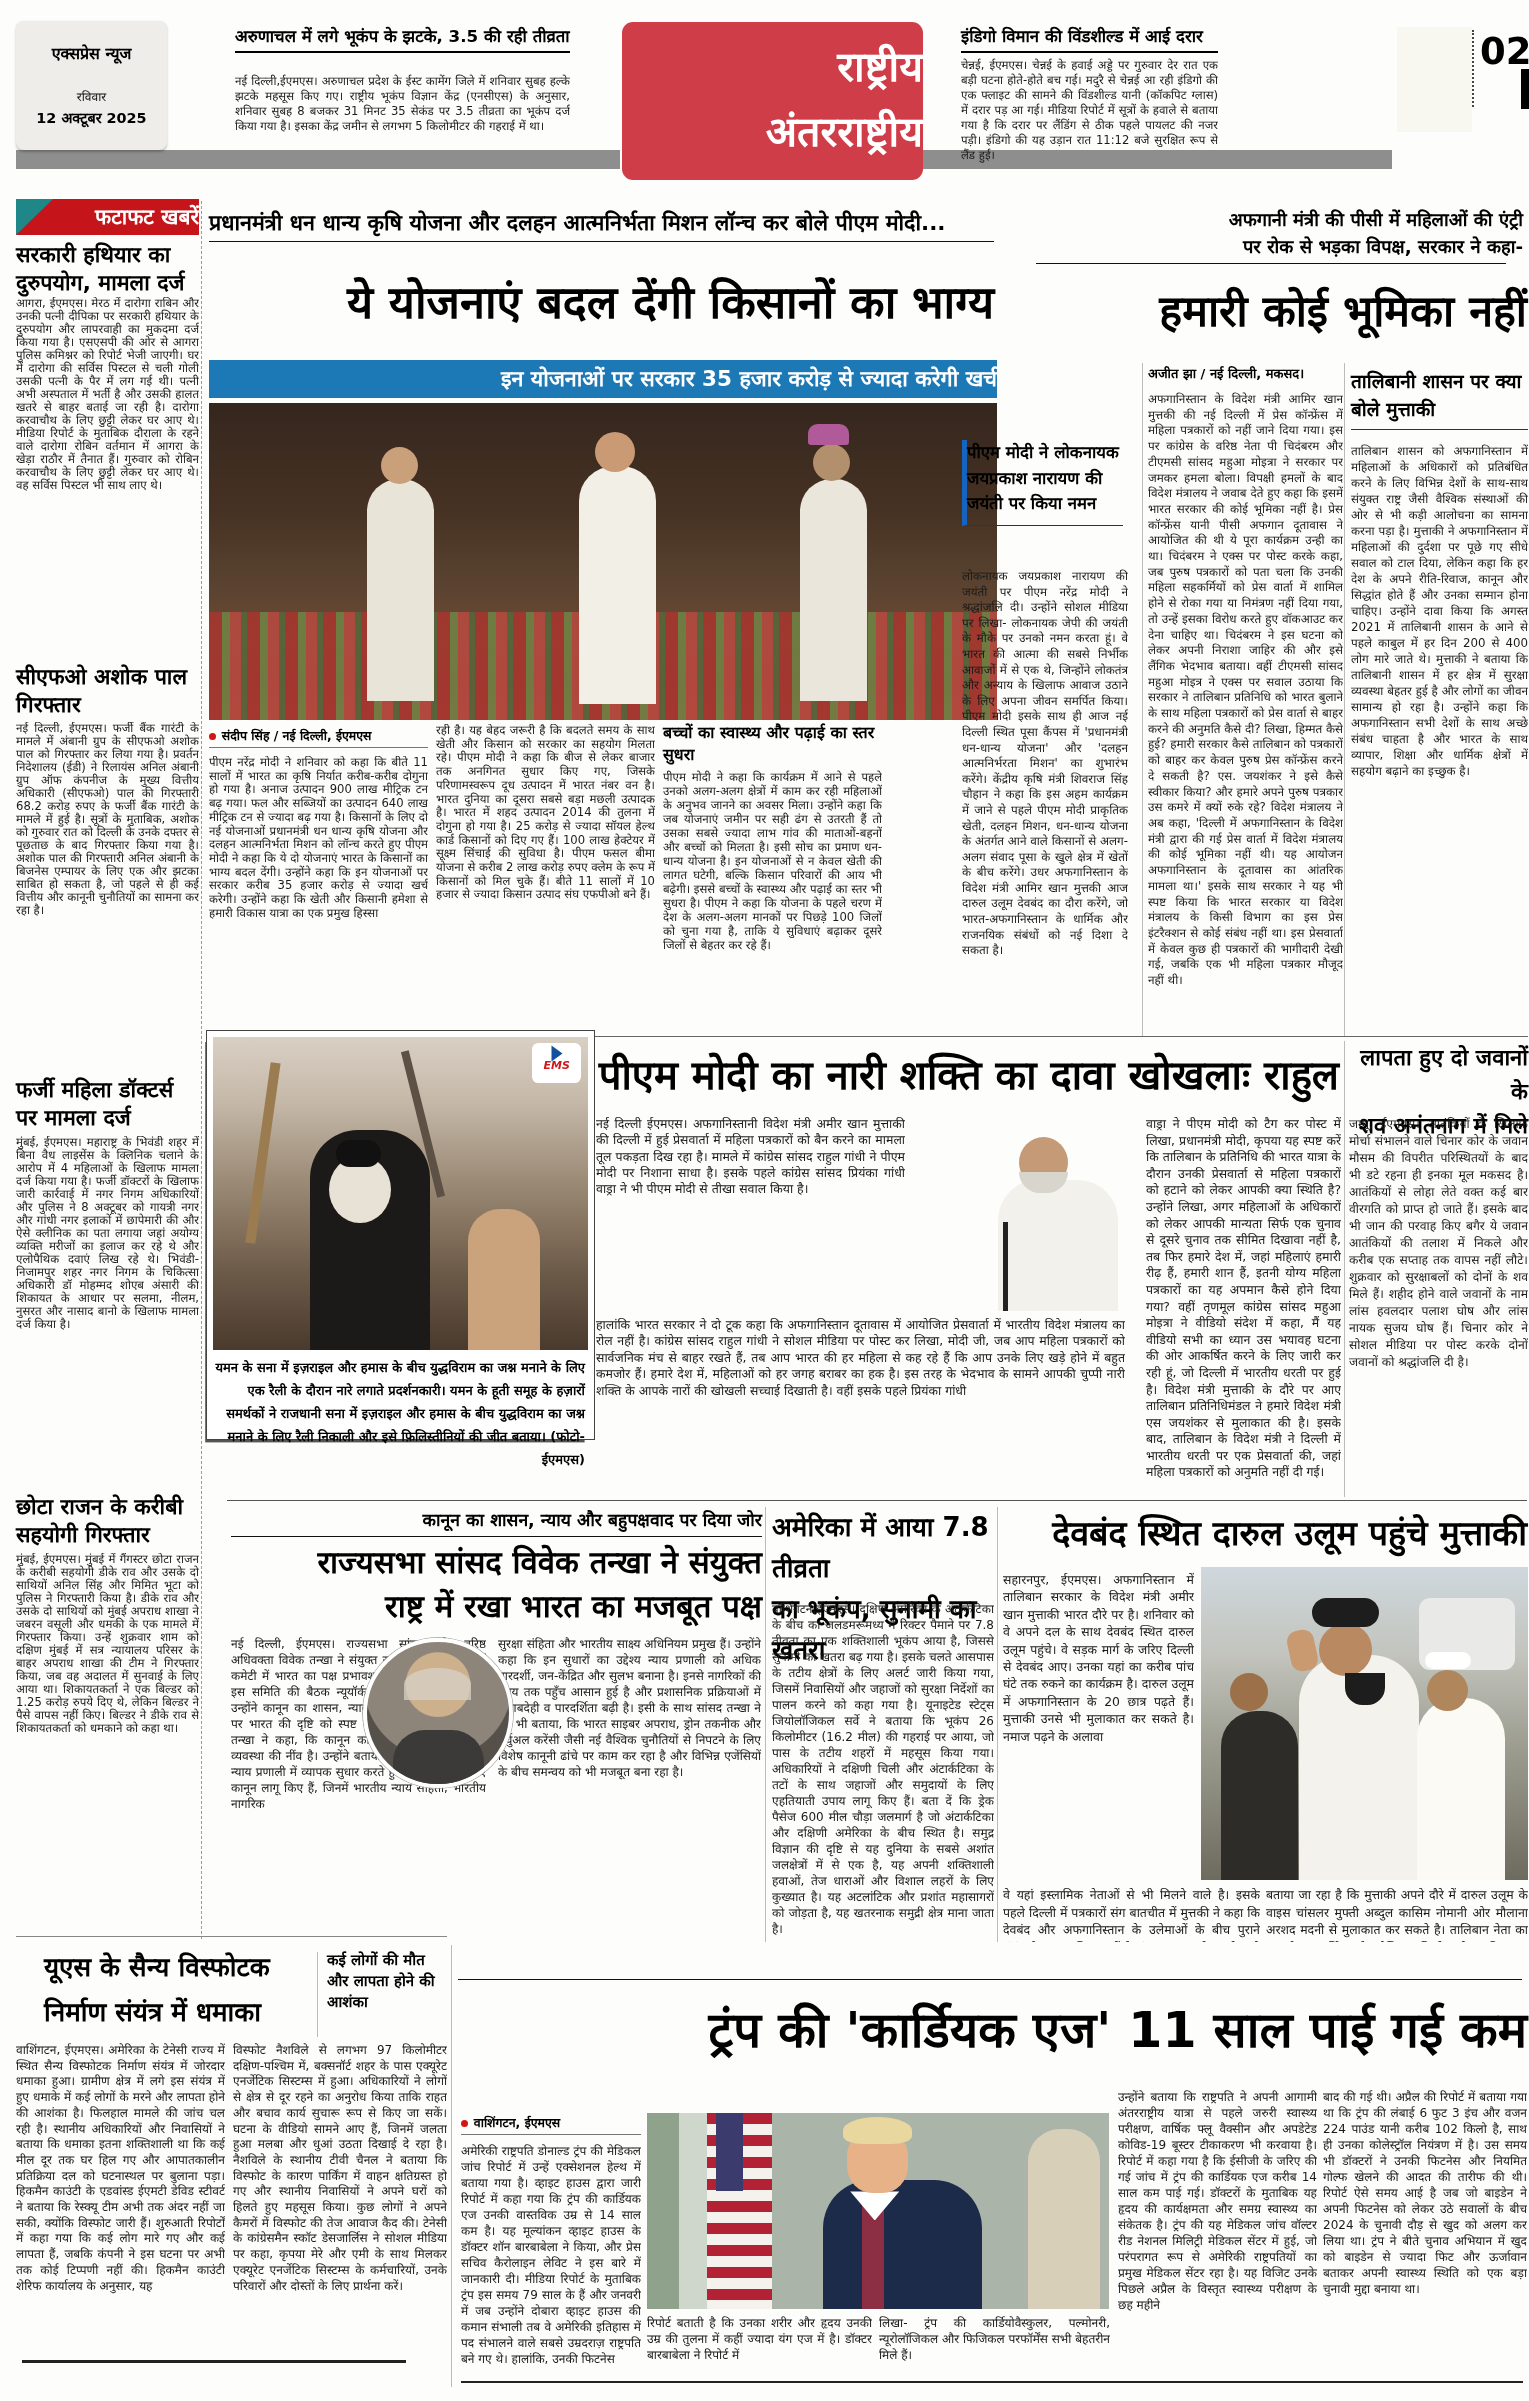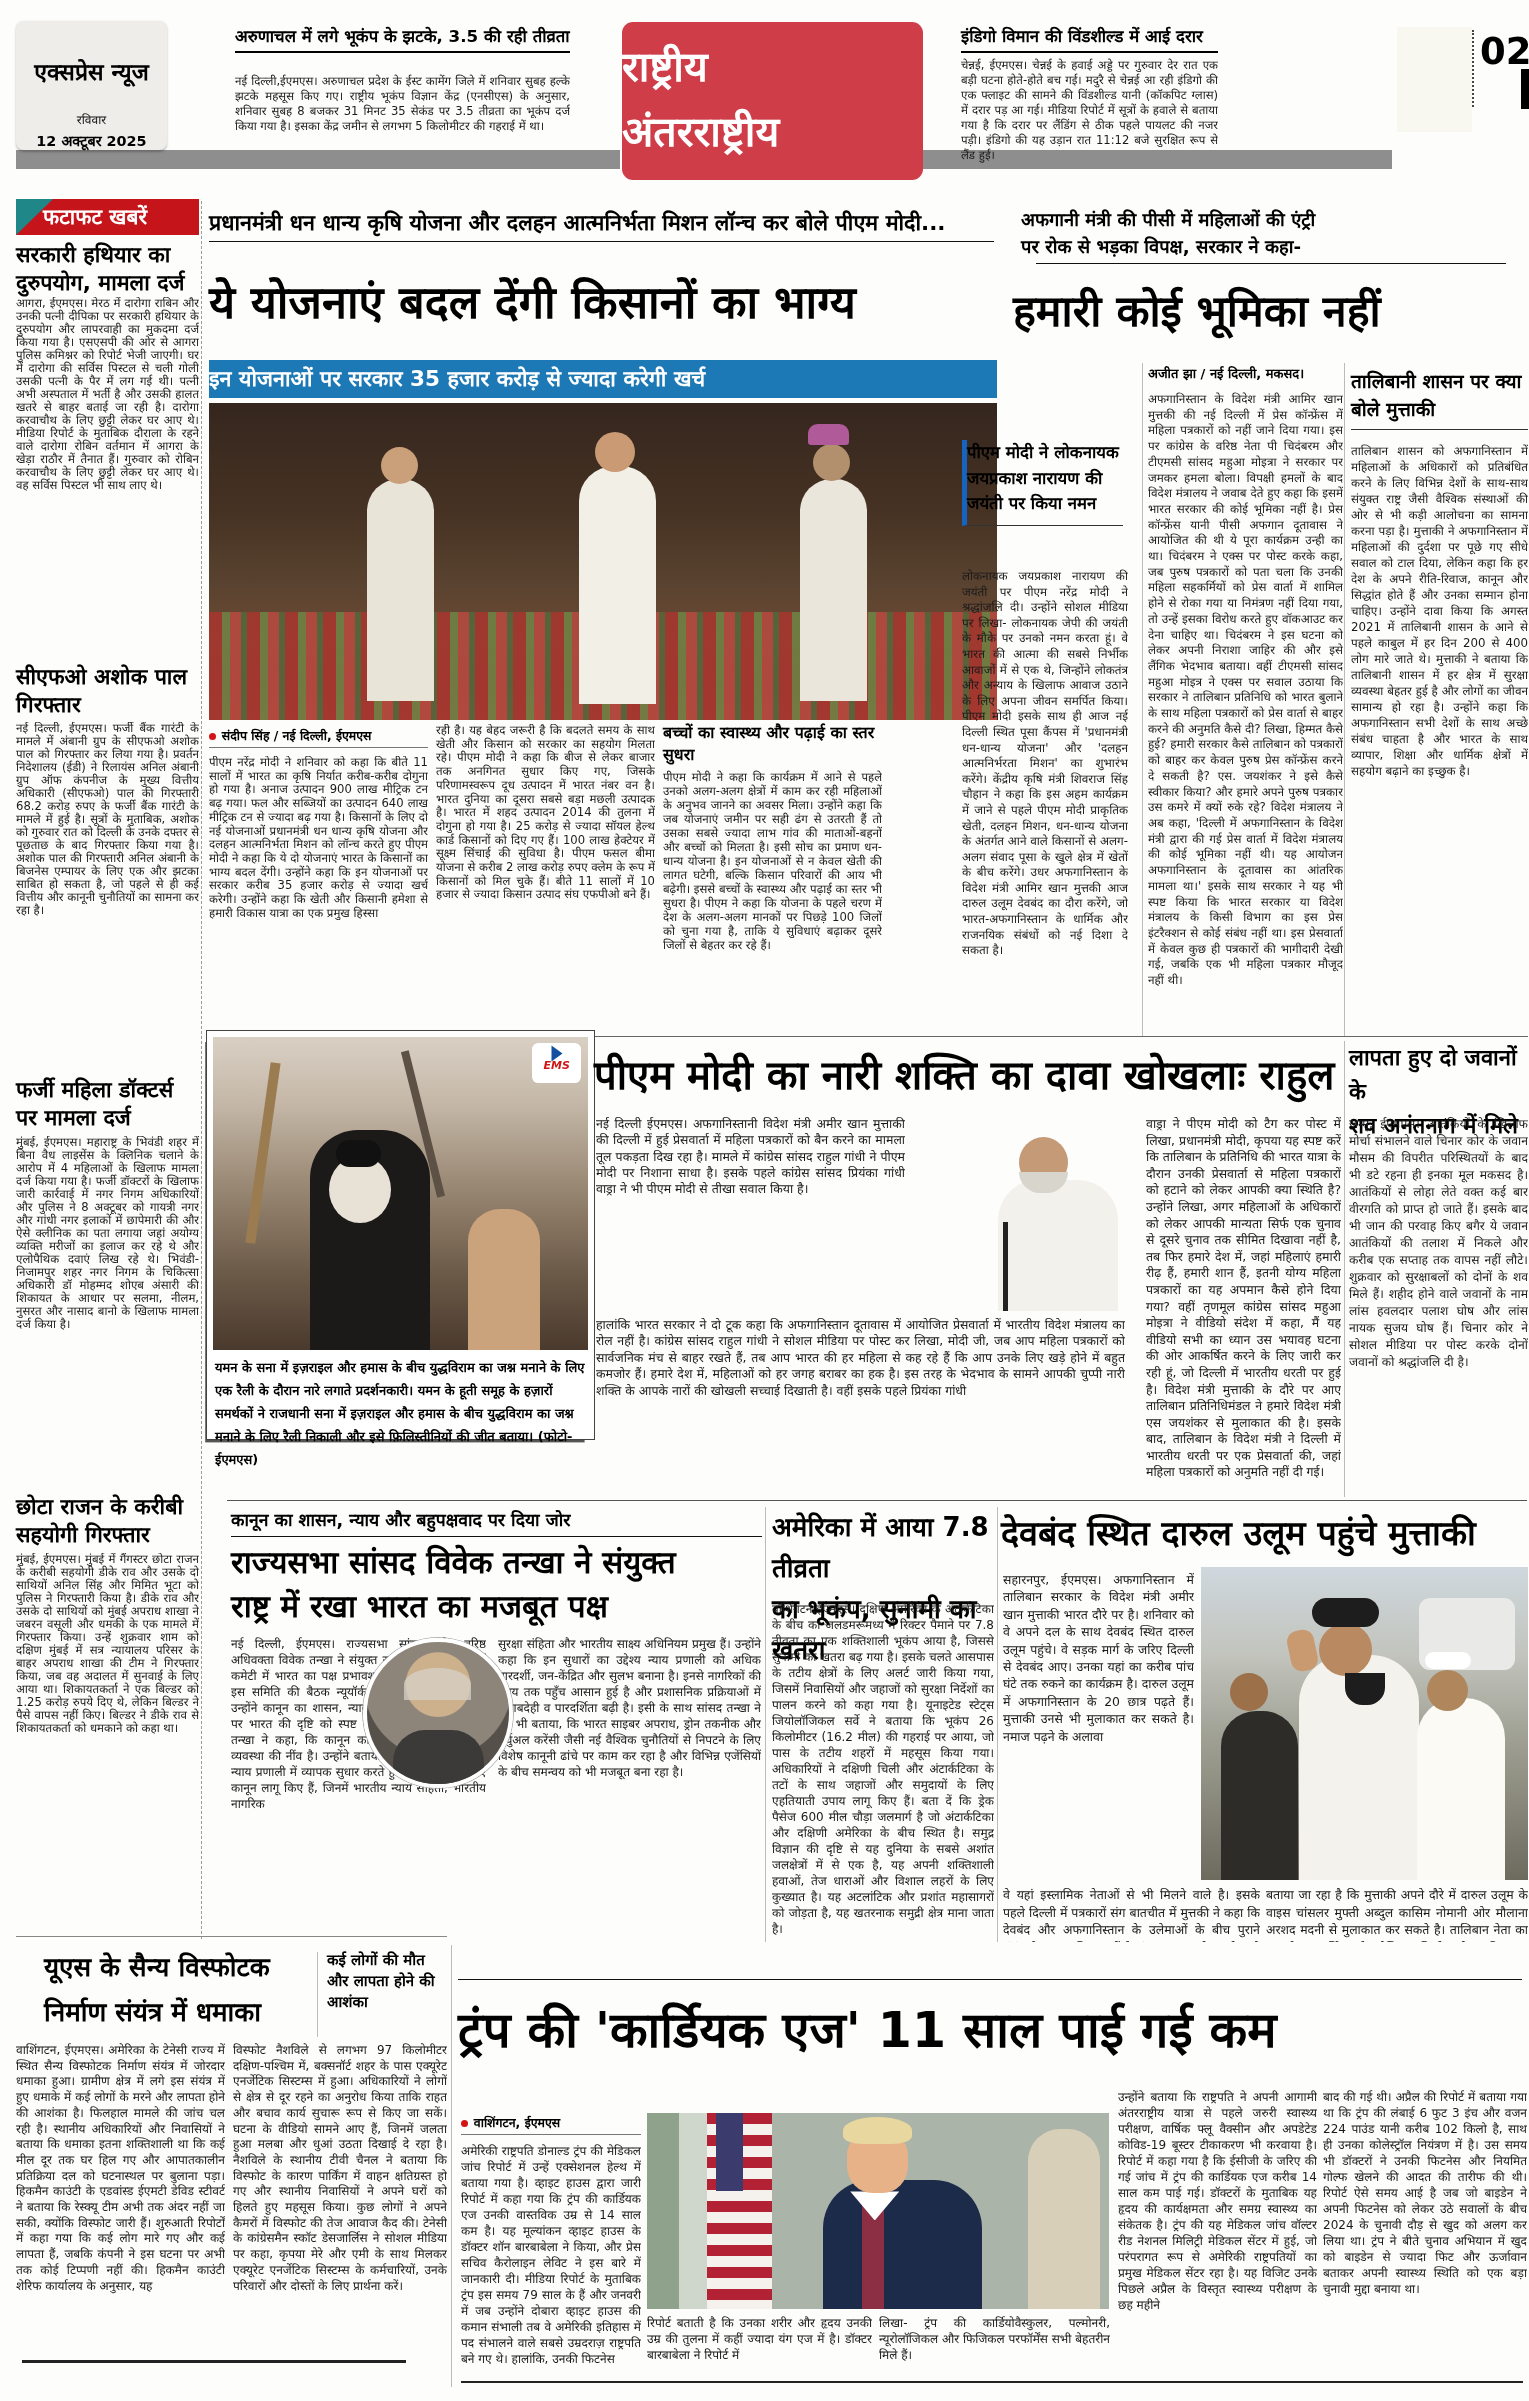--- a/index.html
+++ b/index.html
@@ -2,38 +2,38 @@
 <html style="font-size:12.8px"><head>
 <meta charset="utf-8">
 <style>
   html,body{margin:0;padding:0;background:#ffffff;}
   #page{position:relative;width:1530px;height:2401px;background:#fdfdfb;overflow:hidden;
         font-family:"DejaVu Sans","Liberation Sans",sans-serif;color:#111;}
   .abs{position:absolute;}
   .pre{white-space:pre-line;}
   .jt{text-align:justify;overflow:hidden;color:#1a1a1a;}
   .hd{font-weight:700;color:#000;}
-  .ctr{text-align:left;}
+  .ctr{text-align:right;}
   .red{color:#000000;}
   .rule{background:#222;}
   .vline{border-left:0.8px solid #bbb;}
   .dot{display:inline-block;width:7.2px;height:7.2px;border-radius:50%;background:#d31414;margin-right:5.6px;vertical-align:middle;}
   .byline{font-weight:700;font-size:12.8px;border-bottom:0.8px solid #777;padding-bottom:3.2px;color:#000;}
   .photo{overflow:hidden;}
 </style>
 </head>
 <body>
 
 <div id="page">
 
   <div class="abs" style="left:16px;top:150px;width:604px;height:19px;background:#8e8e8e"></div>
   <div class="abs" style="left:923px;top:150px;width:469px;height:19px;background:#8e8e8e"></div>
 
   <div class="abs" style="left:16px;top:21px;width:151px;height:129px;background:#eeedea;border-radius:8px;box-shadow:0 1.6px 2.4px rgba(0,0,0,.25);text-align:center">
-    <div class="hd" style="font-size:23px;margin-top:34px">एक्सप्रेस न्यूज</div>
+    <div class="hd" style="font-size:16px;margin-top:21px">एक्सप्रेस न्यूज</div>
     <div style="font-size:12px;margin-top:24px">रविवार</div>
     <div class="hd" style="font-size:14.4px;margin-top:3.2px">12 अक्टूबर 2025</div>
   </div>
 
   <div class="abs" style="left:235px;top:24px;width:335px">
     <div class="hd" style="font-size:16.7px;border-bottom:2.4px solid #000;padding-bottom:4px">अरुणाचल में लगे भूकंप के झटके, 3.5 की रही तीव्रता</div>
     <div class="jt" style="font-size:11.6px;line-height:15px;margin-top:21px;height:92px">नई दिल्ली,ईएमएस। अरुणाचल प्रदेश के ईस्ट कामेंग जिले में शनिवार सुबह हल्के झटके महसूस किए गए। राष्ट्रीय भूकंप विज्ञान केंद्र (एनसीएस) के अनुसार, शनिवार सुबह 8 बजकर 31 मिनट 35 सेकंड पर 3.5 तीव्रता का भूकंप दर्ज किया गया है। इसका केंद्र जमीन से लगभग 5 किलोमीटर की गहराई में था।</div>
   </div>
 
   <div class="abs ctr pre" style="left:622px;top:22px;width:301px;height:158px;background:#cf3d49;border-radius:11px;color:#fff;font-weight:700;font-size:41px;line-height:65px;padding-top:12.8px;box-sizing:border-box">राष्ट्रीय

